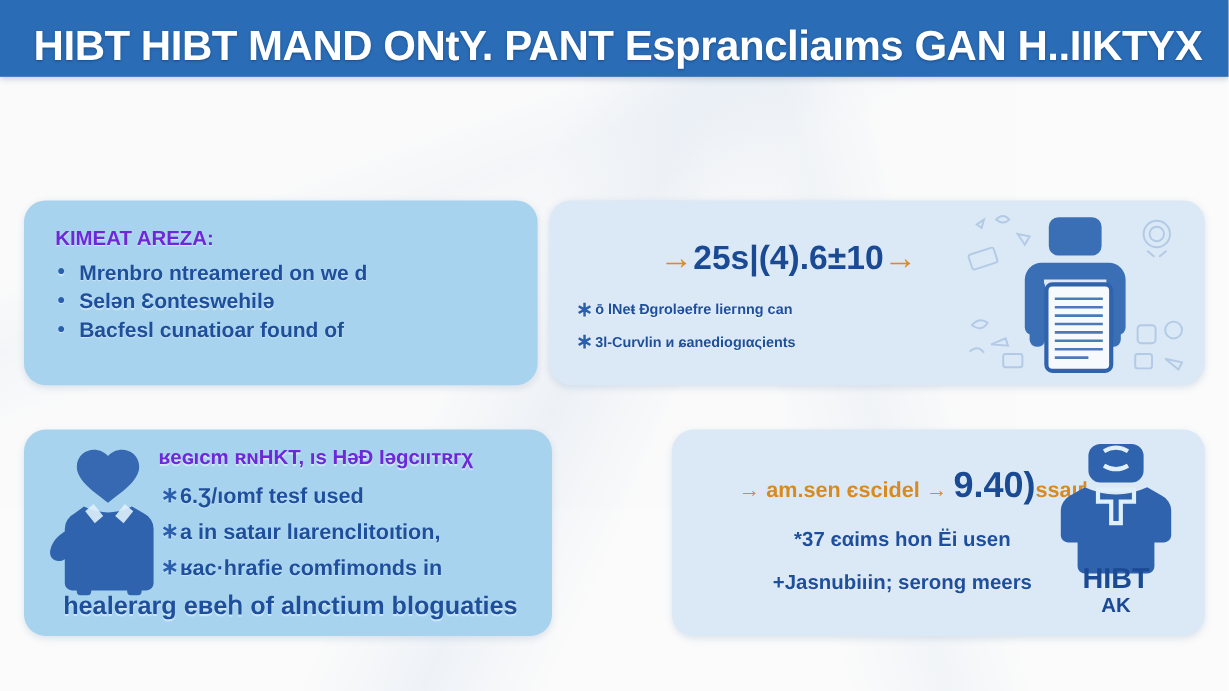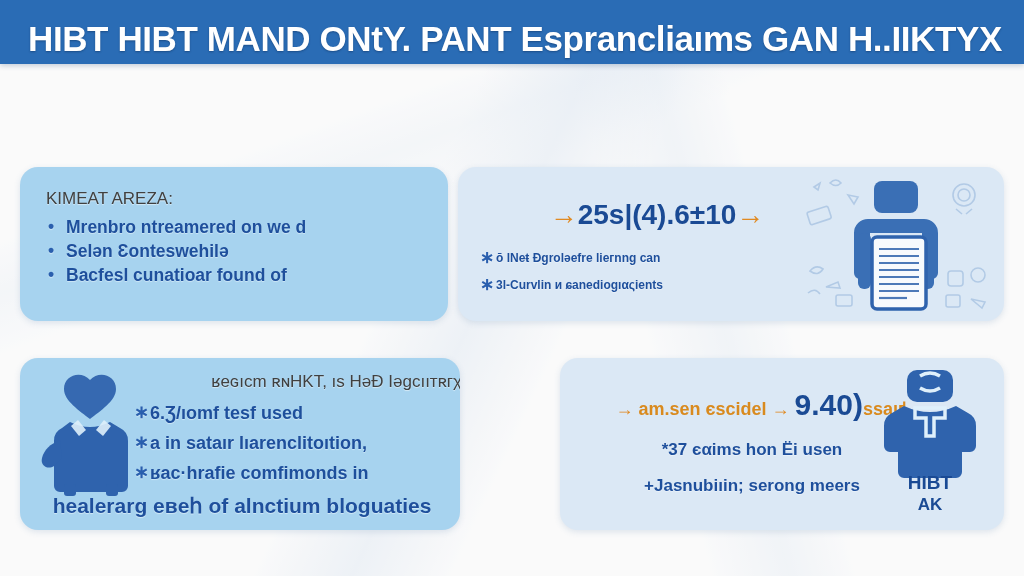--- a/index.html
+++ b/index.html
@@ -79,24 +79,23 @@
     border-radius: 18px;
     box-shadow: 0 2px 6px rgba(70,110,160,0.16);
     overflow: hidden;
   }
   .card-1 { left: 20px;  top: 167px; width: 428px; height: 154px; background: #a7d3ef; }
   .card-2 { left: 458px; top: 167px; width: 546px; height: 154px; background: #dbe8f5; }
   .card-3 { left: 20px;  top: 358px; width: 440px; height: 172px; background: #a7d3ef; }
   .card-4 { left: 560px; top: 358px; width: 444px; height: 172px; background: #dbe8f5; }
 
   .card-heading {
-    color: #404040;
-    font-weight: normal;
+    color: #6d28d9;
+    font-weight: bold;
     text-shadow: 0 1px 1px rgba(255,255,255,0.55);
-    text-align: right;
   }
   .bullet-list { list-style: none; }
   .bullet-list li {
     position: relative;
     padding-left: 20px;
     color: #1e4f9c;
     font-weight: bold;
     text-shadow: 0 1px 1px rgba(255,255,255,0.45);
   }
   .bullet-list li::before {
@@ -159,21 +158,21 @@
   .c4-stat .arrow { color: #e08a22; }
   .c4-list { position: absolute; left: 18px; top: 74px; width: 330px; }
   .c4-list li { font-size: 17px; line-height: 36px; padding-left: 18px; text-align: center; }
   .c4-list li::before { content: ""; }
   .c4-icon { position: absolute; right: 14px; top: 10px; width: 120px; height: 112px; }
   .c4-icon-labels {
     position: absolute; right: 14px; bottom: 14px;
     width: 120px; text-align: center;
     color: #1a4a94; font-weight: bold; line-height: 22px;
   }
-  .c4-lbl-1 { font-size: 19px; }
+  .c4-lbl-1 { font-size: 24px; }
   .c4-lbl-2 { font-size: 17px; }
 
   
   .footer-logo {
     position: absolute;
     right: 24px;
     bottom: 12px;
     display: flex;
     align-items: center;
     gap: 5px;

